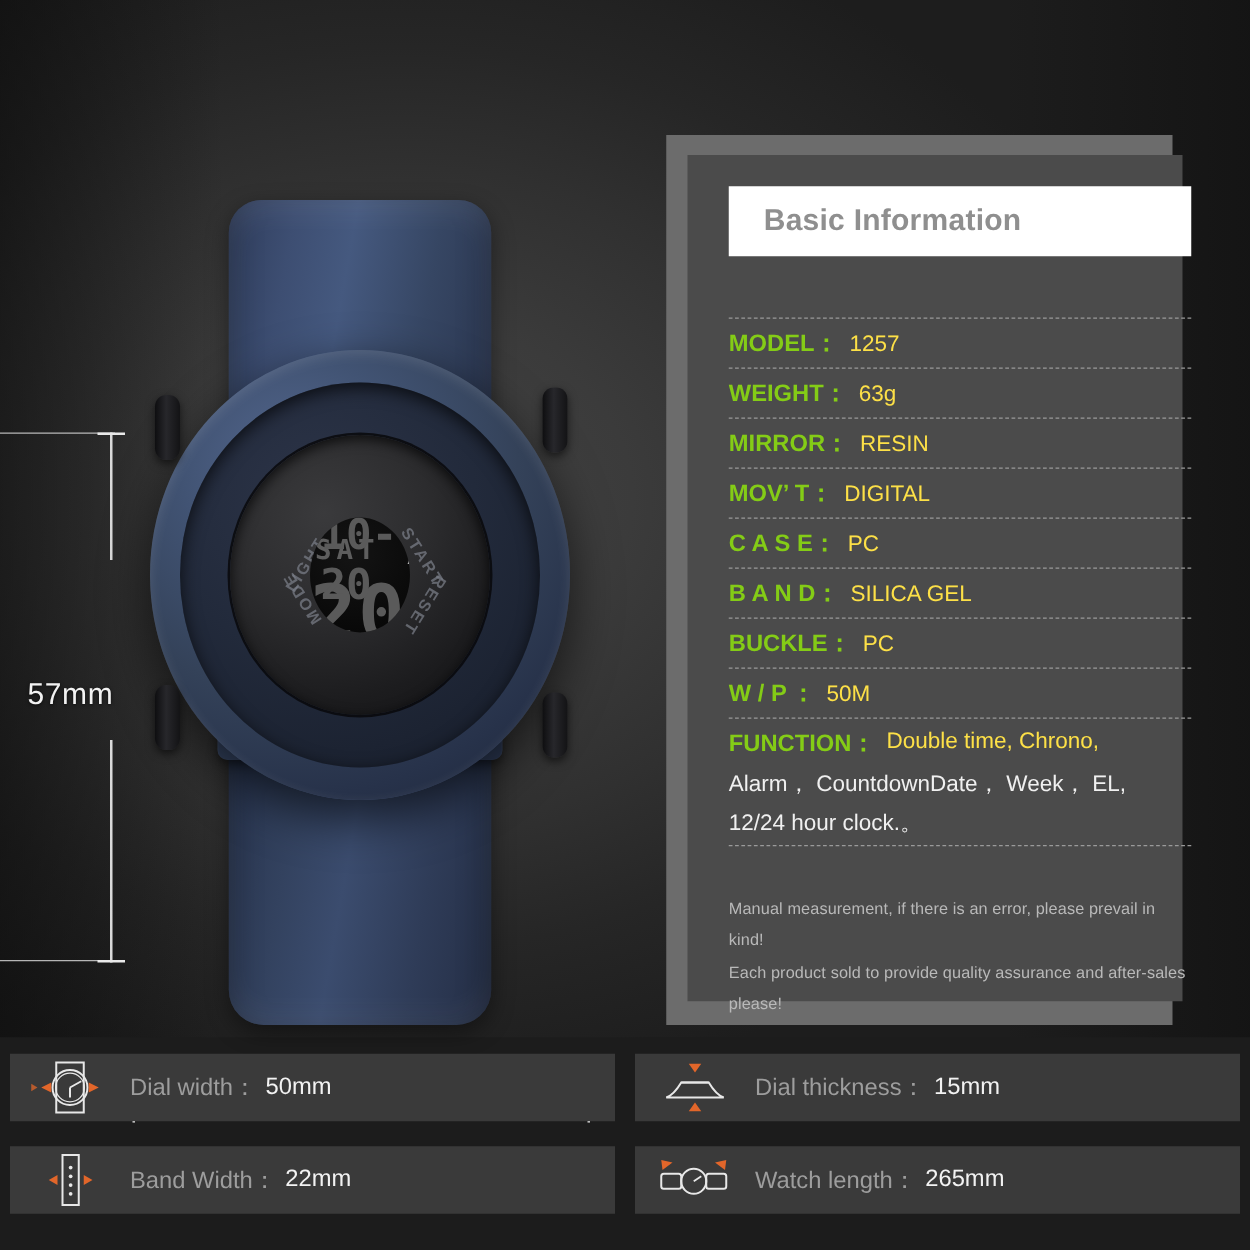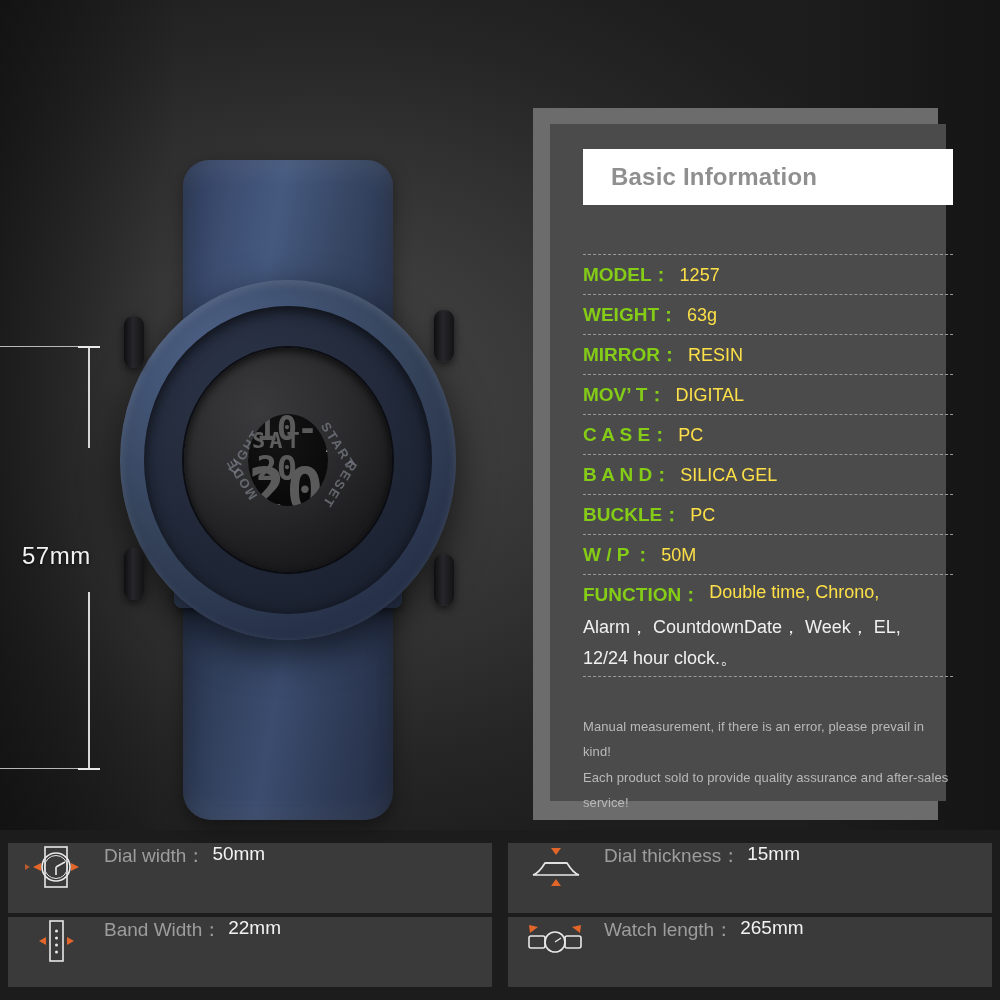--- a/index.html
+++ b/index.html
@@ -156,22 +156,22 @@
   }
   .spec-row.fn{display:block;}
   .spec-row.fn .fn-head{display:flex;align-items:flex-start;}
   .fn-line{color:#f0f0f0;font-size:18px;margin-top:7px;}
   .disclaimer{position:absolute;left:33px;top:590px;width:370px;}
   .disclaimer div{color:#b9b9b9;font-size:13px;line-height:1.95;letter-spacing:.1px;}
 
   
   .feat-grid{position:absolute;left:0;top:840px;width:1000px;height:160px;}
   .feat{
-    position:absolute;height:70px;background:#3a3a3a;
-    display:flex;align-items:flex-start;
+    position:absolute;height:54px;background:#3a3a3a;
+    display:flex;align-items:center;
   }
   .feat.c1{left:8px;width:484px;}
   .feat.c2{left:508px;width:484px;}
   .feat.r1{top:3px;}
   .feat.r2{top:77px;}
   .feat-icon{
     flex:0 0 auto;width:96px;display:flex;align-items:center;justify-content:center;
   }
   .feat-label{color:#9d9d9d;font-size:19px;}
   .feat-value{color:#f2f2f2;font-size:19px;margin-left:7px;}
@@ -293,21 +293,21 @@
             <div class="spec-val">Double time, Chrono,</div>
           </div>
           <div class="fn-line">Alarm， CountdownDate， Week， EL,</div>
           <div class="fn-line">12/24 hour clock.。</div>
         </div>
 
       </div>
 
       <div class="disclaimer">
         <div>Manual measurement, if there is an error, please prevail in kind!</div>
-        <div>Each product sold to provide quality assurance and after-sales service!</div>
+        <div>Each product sold to provide quality assurance and after-sales please!</div>
       </div>
 
     </div>
   </div>
 
   <div class="feat-grid">
 
     <div class="feat c1 r1">
       <div class="feat-icon">
         <svg width="74" height="48" viewBox="0 0 74 48" aria-hidden="true">

